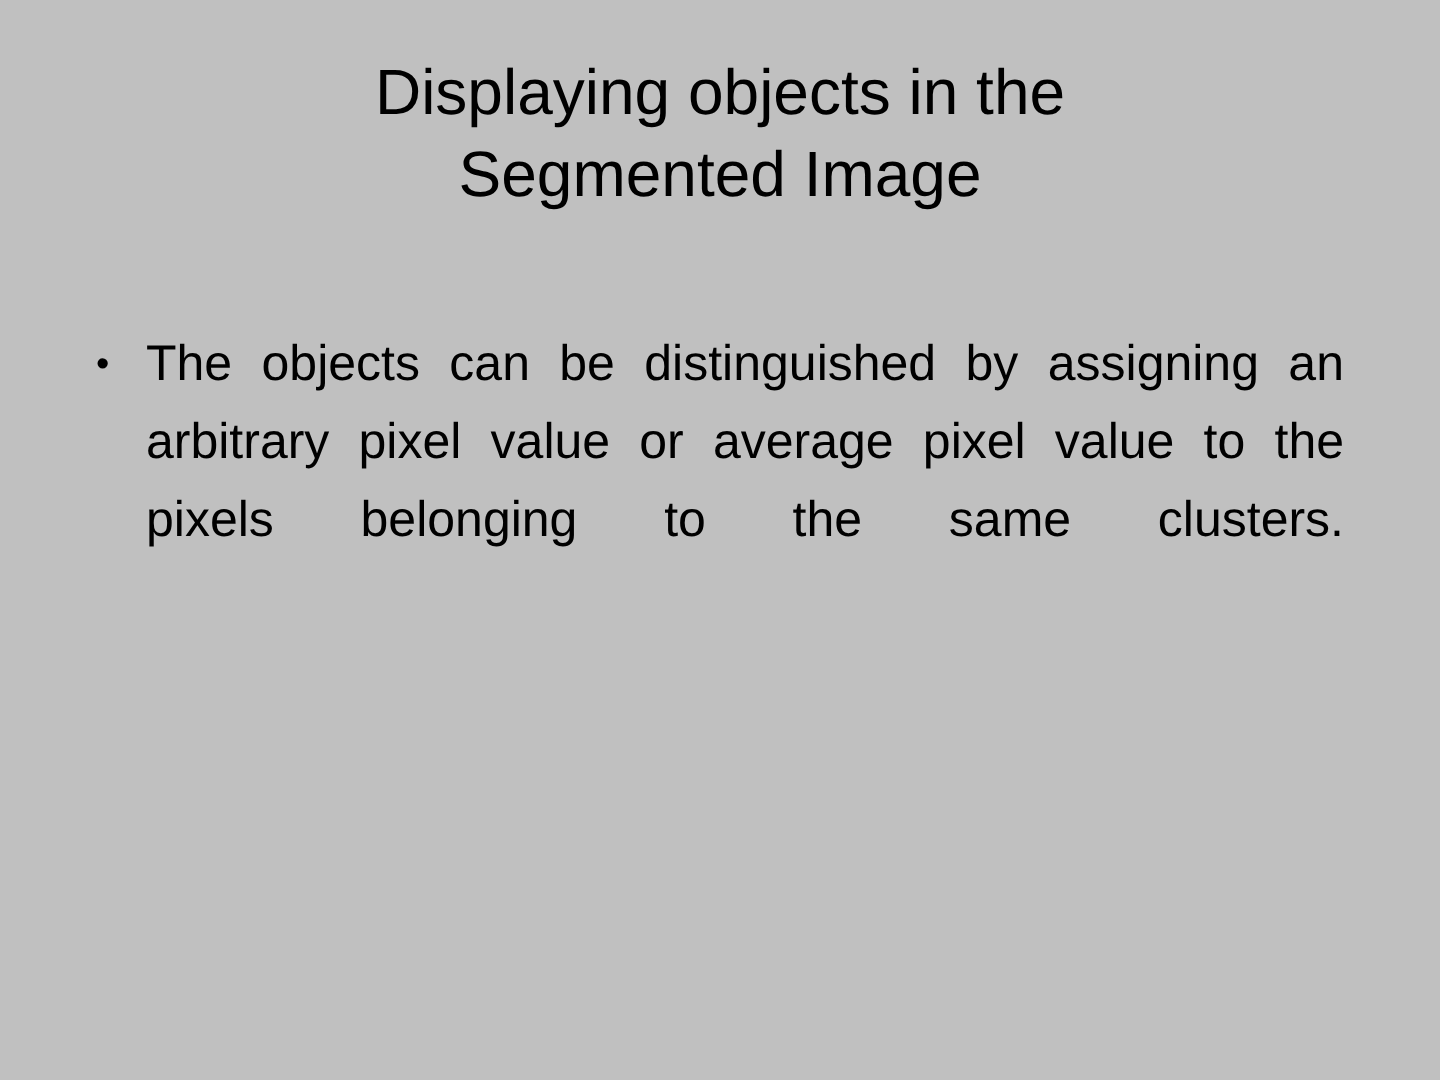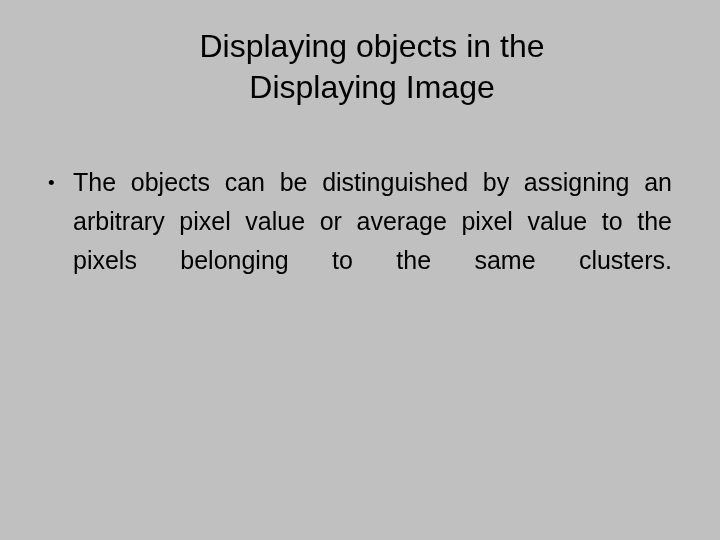--- a/index.html
+++ b/index.html
@@ -18,21 +18,21 @@
   .slide {
     position: relative;
     width: 720px;
     height: 540px;
     background: #c0c0c0;
     box-sizing: border-box;
   }
 
   .slide-title {
     position: absolute;
-    left: 48px;
+    left: 36px;
     top: 26px;
     width: 648px;
     text-align: center;
     font-size: 32px;
     line-height: 41px;
     font-weight: normal;
     color: #000000;
     letter-spacing: 0px;
     margin: 0;
   }
@@ -82,21 +82,21 @@
     height: 0;
   }
 </style>
 </head>
 <body>
 
 <div class="slide">
 
   <h1 class="slide-title">
     <span class="title-line">Displaying objects in the</span>
-    <span class="title-line">Displaying Image</span>
+    <span class="title-line">Segmented Image</span>
   </h1>
 
   <div class="slide-body">
     <div class="bullet-item">
       <span class="bullet-marker">•</span>
       <span class="bullet-text">The objects can be distinguished by assigning an arbitrary pixel value or average pixel value to the pixels belonging to the same clusters.</span>
     </div>
   </div>
 
 </div>

